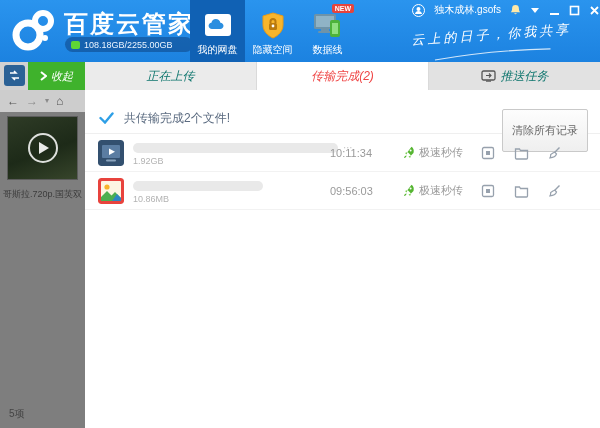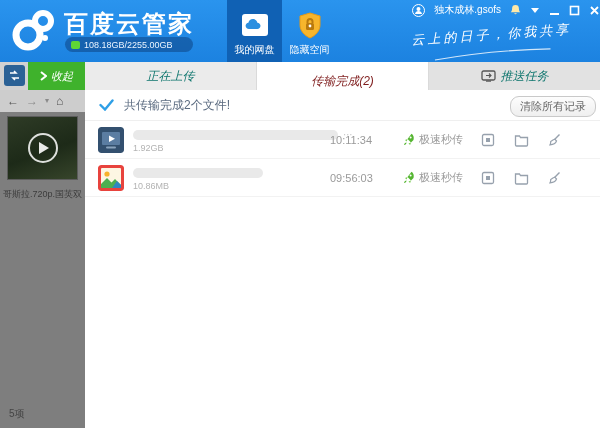--- a/index.html
+++ b/index.html
@@ -13,21 +13,21 @@
   .logo { position:absolute; left:12px; top:8px; width:46px; height:44px; }
   .app-title { position:absolute; left:64px; top:8px; color:#fff; font-size:24px; font-weight:bold; letter-spacing:2px; }
   .storage-pill { position:absolute; left:65px; top:37px; width:128px; height:15px;
     background:rgba(8,54,110,0.45); border-radius:8px; display:flex; align-items:center; padding:0 6px; }
   .storage-fill { width:9px; height:8px; background:#5fd636; border-radius:2px; margin-right:4px; flex:none; }
   .storage-text { color:#eaf4ff; font-size:9px; white-space:nowrap; }
 
   .nav { position:absolute; left:190px; top:0; height:62px; display:flex; }
   .nav-item { width:55px; height:62px; display:flex; flex-direction:column; align-items:center; justify-content:flex-end;
     padding-bottom:5px; position:relative; cursor:pointer; }
-  .nav-item.active { background:#1061b4;margin-left:37px; }
+  .nav-item.active { background:#1061b4; }
   .nav-item .nicon { height:32px; display:flex; align-items:center; justify-content:center; }
   .nav-label { color:#fff; font-size:10px; margin-top:2px; white-space:nowrap; }
   .new-badge { position:absolute; top:4px; right:1px; background:#e6443c; color:#fff; font-size:7px; font-weight:bold;
     padding:1px 3px; border-radius:2px; line-height:1; }
 
   .titlebar-right { position:absolute; right:0; top:3px; display:flex; align-items:center; gap:9px; }
   .tb-btn { color:#fff; display:flex; align-items:center; cursor:pointer; }
   .username { color:#fff; font-size:10px; }
   .avatar-badge { width:13px; height:13px; border-radius:50%; border:1px solid #fff; display:flex; align-items:center; justify-content:center; }
   .win-glyph { font-size:12px; line-height:12px; font-family:"DejaVu Sans",sans-serif; }
@@ -39,30 +39,30 @@
 
   
   .toolbar { position:absolute; left:0; top:62px; width:600px; height:28px; background:#d2d2d2; display:flex;font-style:italic; }
   .mini-icon { position:absolute; left:4px; top:3px; width:21px; height:21px; background:#2c6296; border-radius:3px;
     display:flex; align-items:center; justify-content:center; }
   .collapse-btn { position:absolute; left:28px; top:0; width:57px; height:28px; background:#3fb22c; color:#fff;
     font-size:11px; display:flex; align-items:center; justify-content:center; gap:4px; cursor:pointer; }
   .tabs { position:absolute; left:85px; top:0; width:515px; height:28px; display:flex; }
   .tab { flex:1; display:flex; align-items:center; justify-content:center; gap:5px; font-size:12px; color:#0f766e;
     background:#ebebeb; border-right:1px solid #dadada; cursor:pointer; }
-  .tab.active { background:#ffffff; color:#7f1d1d;align-items:flex-end; }
+  .tab.active { background:#ffffff; color:#ef4444; }
   .tab.push { background:#e2e2e2; border-right:none; }
 
   
   .content { position:absolute; left:85px; top:90px; width:515px; height:338px; background:#fff; }
-  .summary-row { position:relative; height:31px; border-bottom:1px solid #efefef; display:flex; align-items:center; }
+  .summary-row { position:relative; height:31px; border-bottom:1px solid #efefef; display:flex; align-items:center;margin-top:13px; }
   .check-icon { margin-left:14px; }
   .summary-text { margin-left:10px; font-size:12px; color:#5b6b80; }
-  .clear-btn { position:absolute; right:4px; top:6px; padding:2px 9px; font-size:11px; color:#666;
-    background:linear-gradient(180deg,#fdfdfd,#efefef); border:1px solid #c9c9c9; border-radius:9px; cursor:pointer; }
+  .clear-btn { position:absolute; right:12px; top:6px; padding:13px 9px; font-size:11px; color:#666;
+    background:linear-gradient(180deg,#fdfdfd,#efefef); border:1px solid #c9c9c9; border-radius:2px; cursor:pointer; }
 
   .file-row { position:relative; height:38px; border-bottom:1px solid #f2f2f2; }
   .file-icon { position:absolute; left:13px; top:6px; width:26px; height:26px; border-radius:3px; overflow:hidden; }
   .blur-bar { position:absolute; left:48px; top:9px; height:10px; border-radius:5px; background:#e9e9e9; }
   .row-0 .blur-bar { width:205px; }
   .row-1 .blur-bar { width:130px; }
   .blur-dots { position:absolute; left:258px; top:8px; color:#c8c8c8; font-size:10px; letter-spacing:1px; }
   .file-size { position:absolute; left:48px; top:22px; font-size:9px; color:#b3b3b3; }
   .file-time { position:absolute; left:245px; top:13px; font-size:11px; color:#9a9a9a; }
   .speed-badge { position:absolute; left:318px; top:11px; display:flex; align-items:center; gap:4px; }
@@ -118,20 +118,34 @@
         <span class="nicon">
           <svg width="24" height="27" viewBox="0 0 24 27">
             <path d="M12 1l10 3v9c0 6-4.5 10.5-10 13C6.5 23.5 2 19 2 13V4z" fill="#f7b52c" stroke="#e89b16" stroke-width="1"></path>
             <rect x="8" y="11" width="8" height="7" rx="1.5" fill="#b9790d"></rect>
             <path d="M9.5 11V9.5a2.5 2.5 0 015 0V11" fill="none" stroke="#b9790d" stroke-width="2"></path>
             <circle cx="12" cy="14" r="1.4" fill="#fff"></circle>
           </svg>
         </span>
         <span class="nav-label">隐藏空间</span>
       </div>
+      <div class="nav-item">
+        <span class="new-badge">NEW</span>
+        <span class="nicon">
+          <svg width="30" height="26" viewBox="0 0 30 26">
+            <rect x="1" y="2" width="22" height="15" rx="1.5" fill="#6e93a8"></rect>
+            <rect x="3" y="4" width="18" height="11" fill="#8fb3c6"></rect>
+            <rect x="8" y="17" width="8" height="2" fill="#6e93a8"></rect>
+            <rect x="5" y="19" width="14" height="2" rx="1" fill="#6e93a8"></rect>
+            <rect x="17" y="8" width="10" height="17" rx="2" fill="#4db33a"></rect>
+            <rect x="19" y="11" width="6" height="11" fill="#8fe07f"></rect>
+          </svg>
+        </span>
+        <span class="nav-label">数据线</span>
+      </div>
     </div>
 
     <div class="titlebar-right">
       <span class="avatar-badge">
         <svg width="9" height="9" viewBox="0 0 10 10">
             <circle cx="5" cy="3.4" r="2.2" fill="#fff"></circle>
             <path d="M1 9c.5-2.4 2-3.4 4-3.4S8.5 6.6 9 9z" fill="#fff"></path>
           </svg>
       </span>
       <span class="username">独木成林.gsofs</span>

